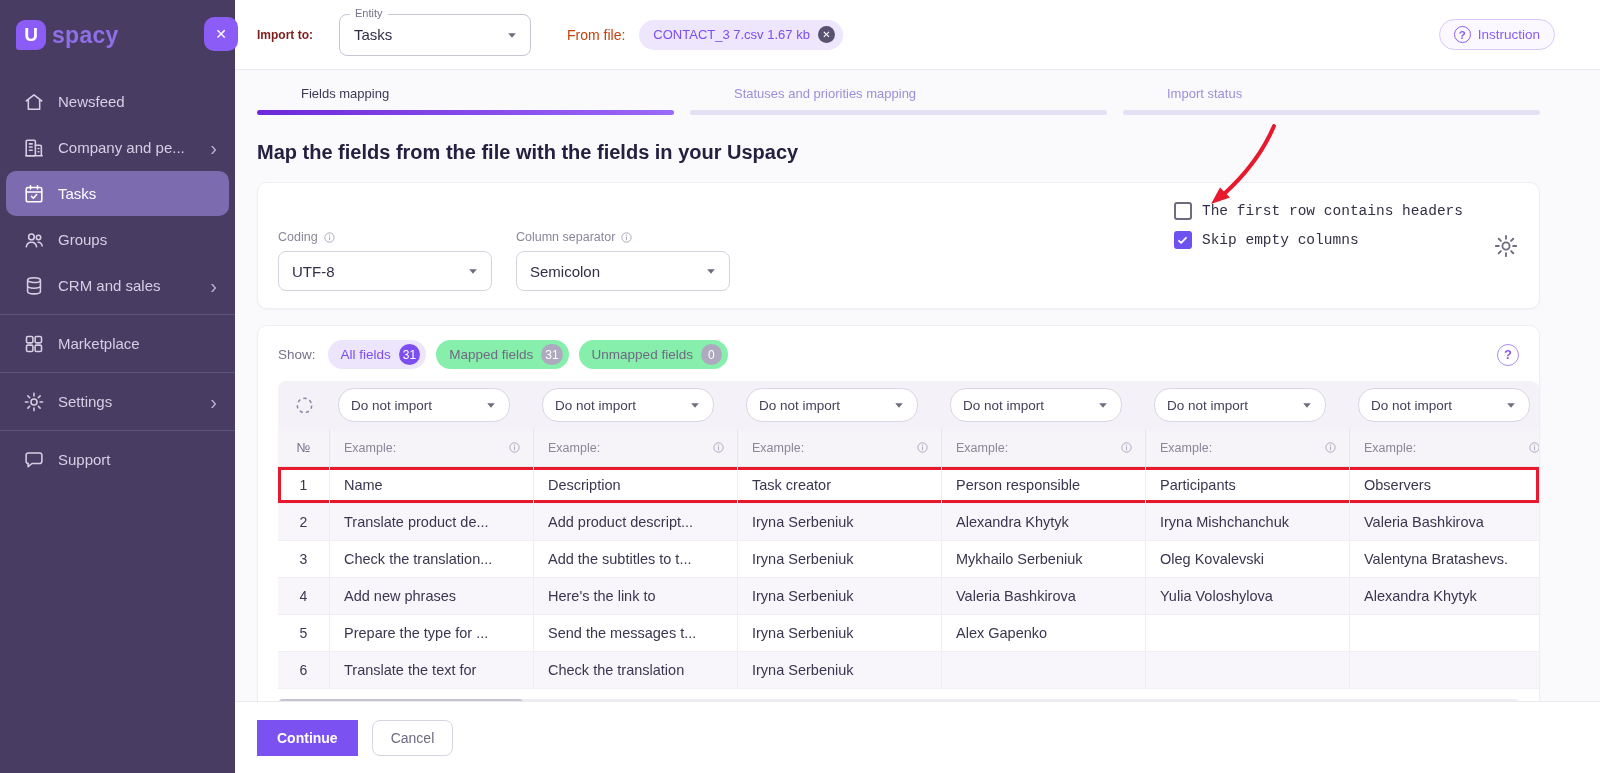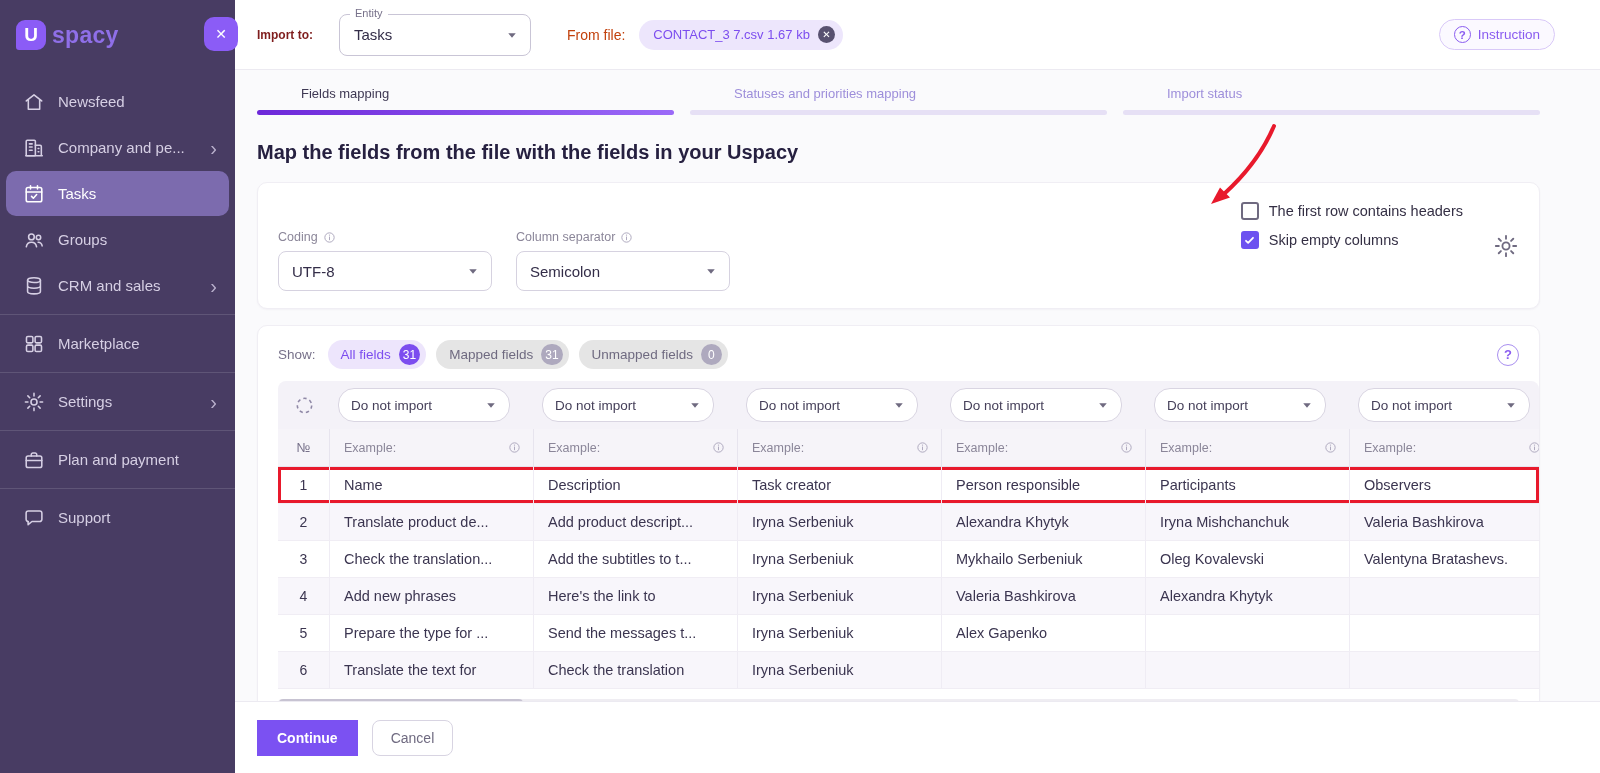--- a/index.html
+++ b/index.html
@@ -55,34 +55,34 @@
 
   
   .options-card { margin-top:18px; padding:17px 20px; display:flex; align-items:flex-start; }
   .field-group { display:flex; flex-direction:column;margin-top:30px; }
   .field-group + .field-group { margin-left:24px; }
   .field-label { display:flex; align-items:center; gap:5px; font-size:12.5px; color:#8B8699; margin-bottom:7px; }
   .info-ic { width:13px; height:13px; color:#ADA8BD; display:inline-block; }
   .info-ic svg { width:100%; height:100%; display:block; }
   .select { height:40px; border:1px solid #D6D2E0; border-radius:8px; background:#fff; display:flex; align-items:center; padding:0 30px 0 13px; font-size:14.5px; color:#3E3852; position:relative; cursor:pointer; }
   .w-coding { width:214px; } .w-sep { width:214px; } .w-map { width:432px; }
-  .checkbox-col { margin-left:auto; display:flex; flex-direction:column; gap:11px; padding-top:2px; }
+  .checkbox-col { margin-left:auto; display:flex; flex-direction:column; gap:11px; padding-top:2px;font-family:Liberation Mono, monospace; }
   .checkbox-row { display:flex; align-items:center; gap:10px; font-size:14.5px; color:#342F44; cursor:pointer; }
   .checkbox { width:18px; height:18px; border:2px solid #6F6A80; border-radius:3px; background:#fff; flex-shrink:0; display:flex; align-items:center; justify-content:center; }
   .checkbox.checked { background:#6D52F0; border-color:#6D52F0; }
   .checkbox svg { width:13px; height:13px; display:block; }
   .gear-btn { margin-left:30px; align-self:center; width:26px; height:26px; color:#6F6A80; cursor:pointer; }
   .gear-btn svg { width:100%; height:100%; display:block; }
 
   
   .table-card { margin-top:16px; padding:12px 0 16px 20px; }
   .filter-row { display:flex; align-items:center; gap:12px; padding:2px 20px 12px 0; }
   .show-label { font-size:13.5px; color:#77718A; }
   .chips { display:flex; align-items:center; gap:10px; }
-  .chip { display:flex; align-items:center; gap:8px; height:29px; border-radius:15px; padding:0 6px 0 13px; font-size:13.5px; background:#e5e5e5; color:#6F6A80; cursor:pointer; }
+  .chip { display:flex; align-items:center; gap:8px; height:29px; border-radius:15px; padding:0 6px 0 13px; font-size:13.5px; background:#86efac; color:#6F6A80; cursor:pointer; }
   .chip.active { background:#EDE5FC; color:#7C4DEF; }
   .chip-badge { min-width:21px; height:21px; border-radius:11px; background:#AEA9BE; color:#fff; font-size:12px; display:flex; align-items:center; justify-content:center; padding:0 4px; }
   .chip.active .chip-badge { background:#7C4DEF; }
   .help-circle { margin-left:auto; width:22px; height:22px; border-radius:50%; border:1.6px solid #A98FF0; color:#8A5CF0; font-size:13px; font-weight:700; display:flex; align-items:center; justify-content:center; cursor:pointer; }
 
   .table-scroll { overflow:hidden; }
   .trow { display:grid; grid-template-columns:var(--cols); }
   .header-row { background:#F4F2F8; height:48px; border-radius:8px 8px 0 0; }
   .hcell { display:flex; align-items:center; padding-left:8px; }
   .sync-cell { justify-content:center; padding-left:0; color:#8F88A6; }
@@ -188,29 +188,20 @@
               <circle cx="12" cy="12" r="3.3"></circle>
               <path d="M12 2.6v2.8M12 18.6v2.8M2.6 12h2.8M18.6 12h2.8M5.3 5.3l2 2M16.7 16.7l2 2M18.7 5.3l-2 2M7.3 16.7l-2 2"></path>
             </svg>
           </span>
           <span class="nav-label">Settings</span>
           <span class="nav-chevron">›</span>
         </div>
         <div class="nav-item divided">
           <span class="nav-icon">
             <svg viewBox="0 0 24 24" fill="none" stroke="currentColor" stroke-width="1.7" stroke-linecap="round" stroke-linejoin="round">
-              <rect x="3.5" y="7.6" width="17" height="12.6" rx="2"></rect>
-              <path d="M9 7.6V6.2a1.8 1.8 0 0 1 1.8-1.8h2.4A1.8 1.8 0 0 1 15 6.2v1.4M3.5 12.6h17"></path>
-            </svg>
-          </span>
-          <span class="nav-label">Plan and payment</span>
-        </div>
-        <div class="nav-item divided">
-          <span class="nav-icon">
-            <svg viewBox="0 0 24 24" fill="none" stroke="currentColor" stroke-width="1.7" stroke-linecap="round" stroke-linejoin="round">
               <path d="M5.8 4.4h12.4a2.4 2.4 0 0 1 2.4 2.4v6.6a2.4 2.4 0 0 1-2.4 2.4H9.8l-4.2 3.5v-3.5H5.8a2.4 2.4 0 0 1-2.4-2.4V6.8a2.4 2.4 0 0 1 2.4-2.4z"></path>
             </svg>
           </span>
           <span class="nav-label">Support</span>
         </div>
       </nav>
   </aside>
 
   <main class="main">
 
@@ -496,20 +487,21 @@
               <div class="data-cell">Mykhailo Serbeniuk</div>
               <div class="data-cell">Oleg Kovalevski</div>
               <div class="data-cell">Valentyna Bratashevs.</div>
             </div>
             <div class="trow data-row alt">
               <div class="num-cell">4</div>
               <div class="data-cell">Add new phrases</div>
               <div class="data-cell">Here's the link to</div>
               <div class="data-cell">Iryna Serbeniuk</div>
               <div class="data-cell">Valeria Bashkirova</div>
+              <div class="data-cell">Yulia Voloshylova</div>
               <div class="data-cell">Alexandra Khytyk</div>
             </div>
             <div class="trow data-row">
               <div class="num-cell">5</div>
               <div class="data-cell">Prepare the type for ...</div>
               <div class="data-cell">Send the messages t...</div>
               <div class="data-cell">Iryna Serbeniuk</div>
               <div class="data-cell">Alex Gapenko</div>
               <div class="data-cell"></div>
               <div class="data-cell"></div>

